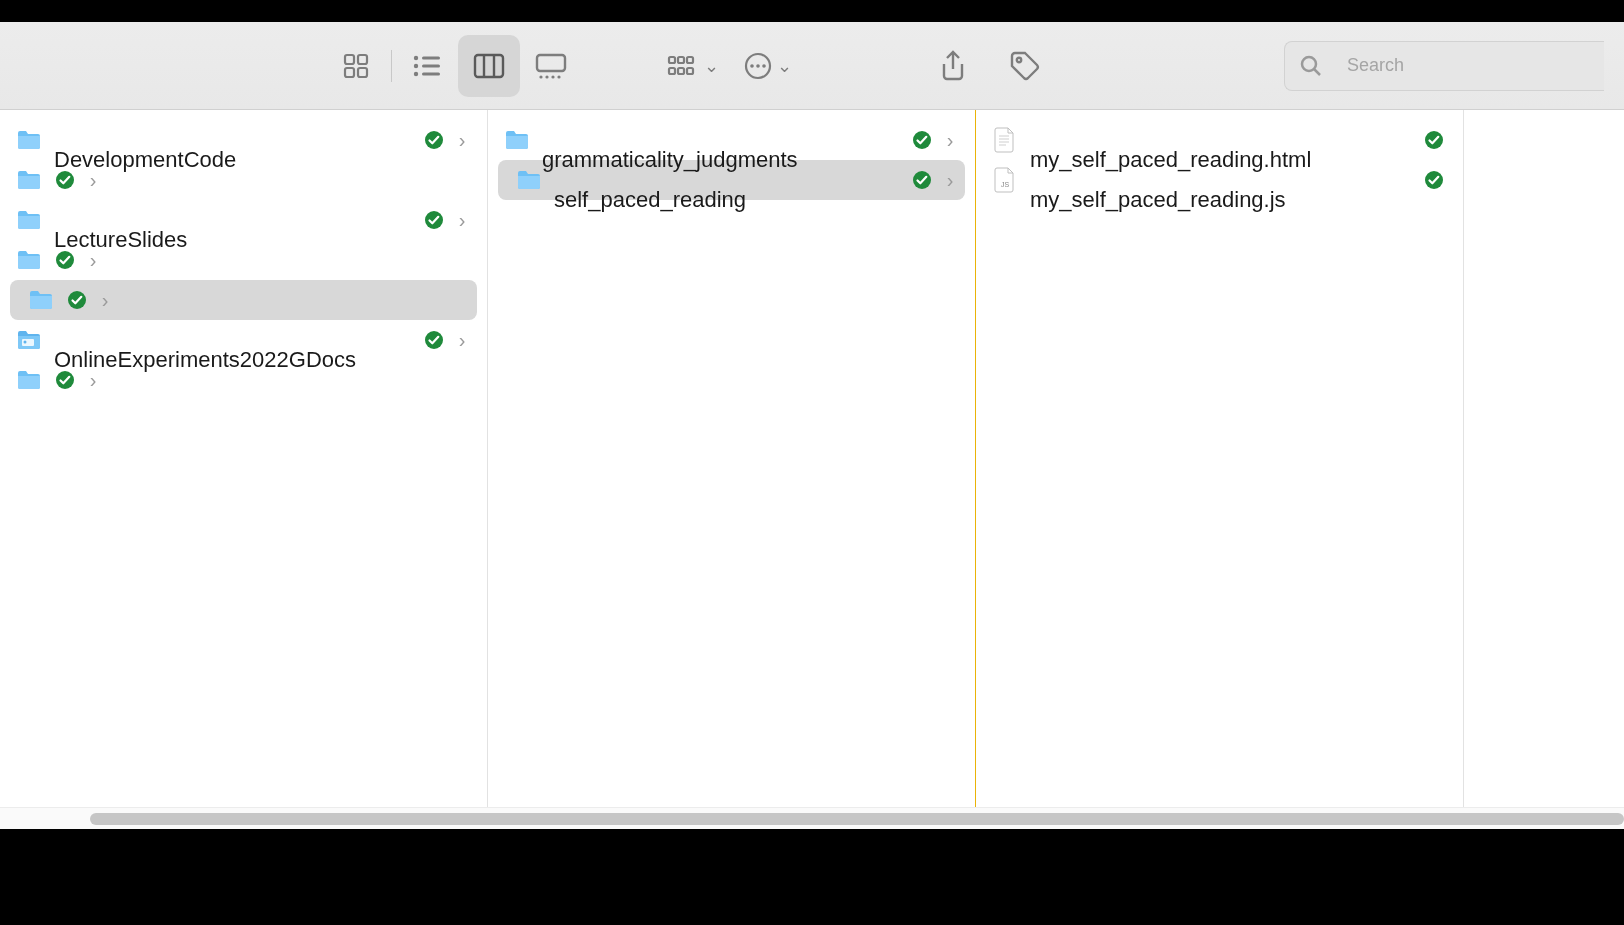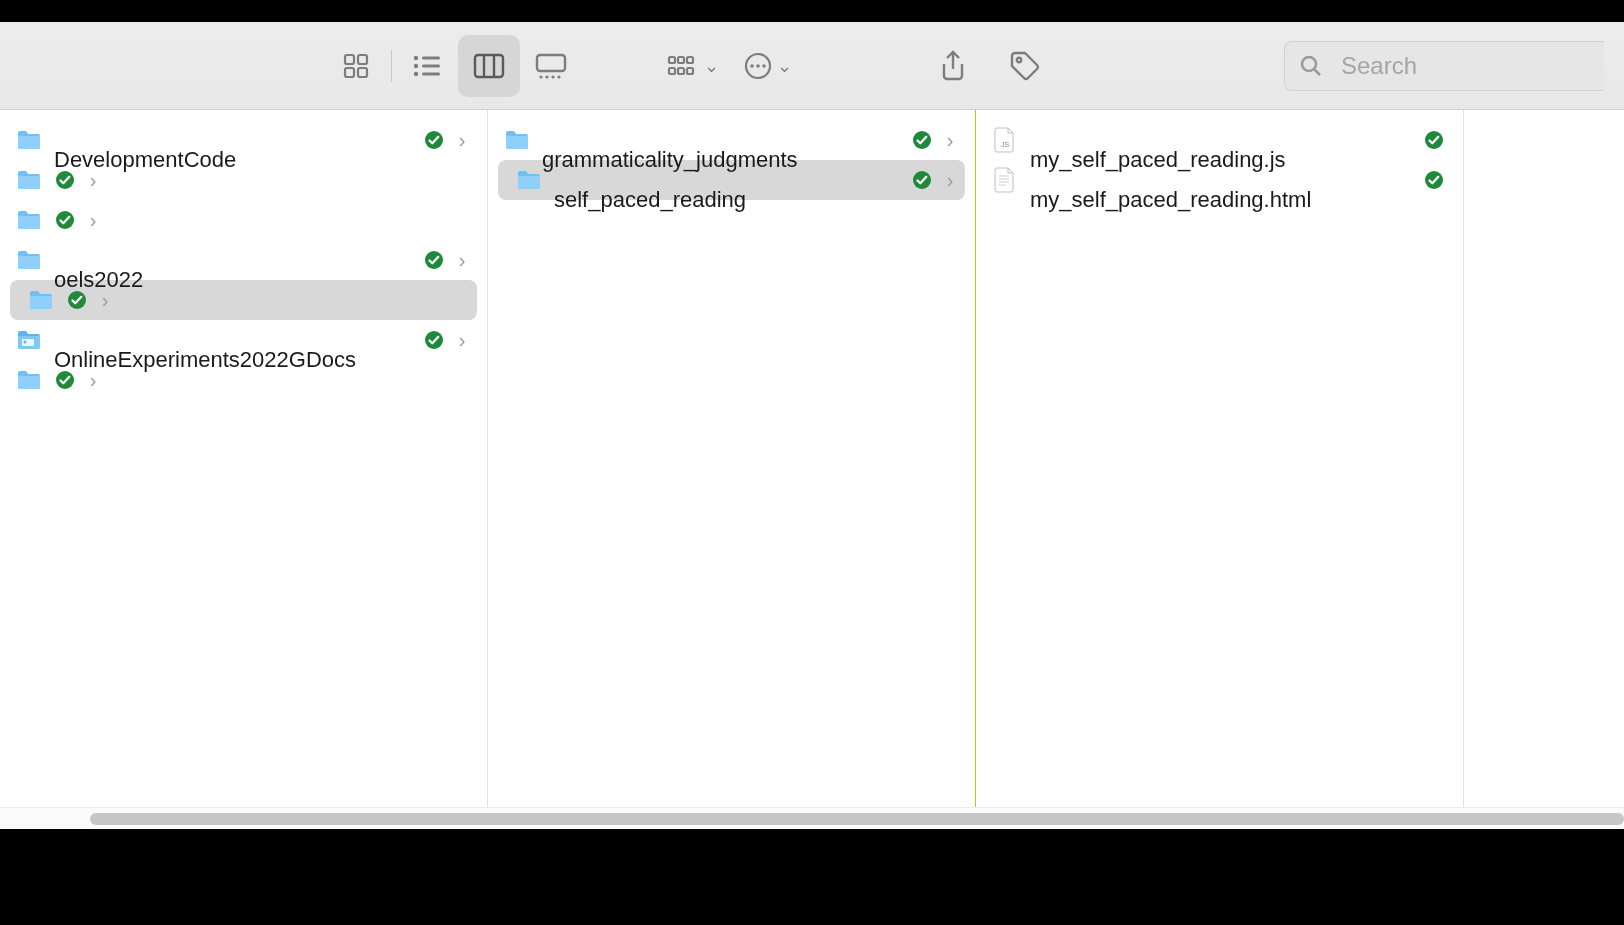--- a/index.html
+++ b/index.html
@@ -65,24 +65,24 @@
       border-right: none;
       border-radius: 8px 0 0 8px;
       padding: 0 14px;
       height: 50px;
       min-width: 320px;
     }
     .search-wrap svg { flex-shrink:0; }
     .search-input {
       border: none;
       background: transparent;
-      font-size: 24px;
+      font-size: 18px;
       color: #9a9a9a;
       outline: none;
-      margin-left: 18px;
+      margin-left: 24px;
       width: 240px;
     }
     .search-input::placeholder { color: #a5a5a5; }
 
     .columns {
       flex: 1;
       display: flex;
       overflow: hidden;
       position: relative;
     }
@@ -270,36 +270,36 @@
           </span>
           <span class="chev">›</span>
         </div>
         <div class="item">
           <span class="icon-slot">
             <svg width="26" height="22" viewBox="0 0 26 22">
               <path d="M2 4 a2 2 0 0 1 2-2 h6 l2 3 h10 a2 2 0 0 1 2 2 v11 a2 2 0 0 1-2 2 H4 a2 2 0 0 1-2-2 Z" fill="#6ec0f5"></path>
               <path d="M2 7 h22 v11 a2 2 0 0 1-2 2 H4 a2 2 0 0 1-2-2 Z" fill="#8fd0fb"></path>
             </svg>
           </span>
-          <span class="badge">
-            <svg width="20" height="20" viewBox="0 0 20 20">
-              <circle cx="10" cy="10" r="9" fill="#1f8a3b"></circle>
-              <path d="M5.5 10.5 l2.8 2.8 6-6.5" fill="none" stroke="#fff" stroke-width="2.2" stroke-linecap="round" stroke-linejoin="round"></path>
-            </svg>
-          </span>
-          <span class="chev">›</span>
-        </div>
-        <div class="item">
-          <span class="icon-slot">
-            <svg width="26" height="22" viewBox="0 0 26 22">
-              <path d="M2 4 a2 2 0 0 1 2-2 h6 l2 3 h10 a2 2 0 0 1 2 2 v11 a2 2 0 0 1-2 2 H4 a2 2 0 0 1-2-2 Z" fill="#6ec0f5"></path>
-              <path d="M2 7 h22 v11 a2 2 0 0 1-2 2 H4 a2 2 0 0 1-2-2 Z" fill="#8fd0fb"></path>
-            </svg>
-          </span>
-          <span class="label">oels2022</span>
+          <span class="label">LectureSlides</span>
+          <span class="badge">
+            <svg width="20" height="20" viewBox="0 0 20 20">
+              <circle cx="10" cy="10" r="9" fill="#1f8a3b"></circle>
+              <path d="M5.5 10.5 l2.8 2.8 6-6.5" fill="none" stroke="#fff" stroke-width="2.2" stroke-linecap="round" stroke-linejoin="round"></path>
+            </svg>
+          </span>
+          <span class="chev">›</span>
+        </div>
+        <div class="item">
+          <span class="icon-slot">
+            <svg width="26" height="22" viewBox="0 0 26 22">
+              <path d="M2 4 a2 2 0 0 1 2-2 h6 l2 3 h10 a2 2 0 0 1 2 2 v11 a2 2 0 0 1-2 2 H4 a2 2 0 0 1-2-2 Z" fill="#6ec0f5"></path>
+              <path d="M2 7 h22 v11 a2 2 0 0 1-2 2 H4 a2 2 0 0 1-2-2 Z" fill="#8fd0fb"></path>
+            </svg>
+          </span>
           <span class="badge">
             <svg width="20" height="20" viewBox="0 0 20 20">
               <circle cx="10" cy="10" r="9" fill="#1f8a3b"></circle>
               <path d="M5.5 10.5 l2.8 2.8 6-6.5" fill="none" stroke="#fff" stroke-width="2.2" stroke-linecap="round" stroke-linejoin="round"></path>
             </svg>
           </span>
           <span class="chev">›</span>
         </div>
         <div class="item selected">
           <span class="icon-slot">
@@ -381,54 +381,54 @@
               <circle cx="10" cy="10" r="9" fill="#1f8a3b"></circle>
               <path d="M5.5 10.5 l2.8 2.8 6-6.5" fill="none" stroke="#fff" stroke-width="2.2" stroke-linecap="round" stroke-linejoin="round"></path>
             </svg>
           </span>
           <span class="chev">›</span>
         </div>
         <div class="col-resize">ıı</div>
     </div>
     <div class="col col3" id="col2">
       <div class="item">
-          <span class="icon-slot">
-            <svg width="22" height="26" viewBox="0 0 22 26">
-              <path d="M3 1 h11 l5 5 v17 a2 2 0 0 1-2 2 H3 a2 2 0 0 1-2-2 V3 a2 2 0 0 1 2-2 Z" fill="#fff" stroke="#bfbfbf" stroke-width="1"></path>
-              <path d="M14 1 v5 h5" fill="none" stroke="#bfbfbf"></path>
-              <text x="11" y="20" font-size="7" text-anchor="middle" fill="#888" font-family="sans-serif">JS</text>
-            </svg>
-          </span>
-          <span class="label">my_self_paced_reading.js</span>
-          <span class="badge">
-            <svg width="20" height="20" viewBox="0 0 20 20">
-              <circle cx="10" cy="10" r="9" fill="#1f8a3b"></circle>
-              <path d="M5.5 10.5 l2.8 2.8 6-6.5" fill="none" stroke="#fff" stroke-width="2.2" stroke-linecap="round" stroke-linejoin="round"></path>
-            </svg>
-          </span>
-        </div>
-        <div class="item">
           <span class="icon-slot">
             <svg width="22" height="26" viewBox="0 0 22 26">
               <path d="M3 1 h11 l5 5 v17 a2 2 0 0 1-2 2 H3 a2 2 0 0 1-2-2 V3 a2 2 0 0 1 2-2 Z" fill="#fff" stroke="#bfbfbf" stroke-width="1"></path>
               <path d="M14 1 v5 h5" fill="none" stroke="#bfbfbf"></path>
               <line x1="5" y1="9" x2="15" y2="9" stroke="#cfcfcf"></line>
               <line x1="5" y1="12" x2="15" y2="12" stroke="#cfcfcf"></line>
               <line x1="5" y1="15" x2="15" y2="15" stroke="#cfcfcf"></line>
               <line x1="5" y1="18" x2="12" y2="18" stroke="#cfcfcf"></line>
             </svg>
           </span>
           <span class="label">my_self_paced_reading.html</span>
           <span class="badge">
             <svg width="20" height="20" viewBox="0 0 20 20">
               <circle cx="10" cy="10" r="9" fill="#1f8a3b"></circle>
               <path d="M5.5 10.5 l2.8 2.8 6-6.5" fill="none" stroke="#fff" stroke-width="2.2" stroke-linecap="round" stroke-linejoin="round"></path>
             </svg>
           </span>
         </div>
+        <div class="item">
+          <span class="icon-slot">
+            <svg width="22" height="26" viewBox="0 0 22 26">
+              <path d="M3 1 h11 l5 5 v17 a2 2 0 0 1-2 2 H3 a2 2 0 0 1-2-2 V3 a2 2 0 0 1 2-2 Z" fill="#fff" stroke="#bfbfbf" stroke-width="1"></path>
+              <path d="M14 1 v5 h5" fill="none" stroke="#bfbfbf"></path>
+              <text x="11" y="20" font-size="7" text-anchor="middle" fill="#888" font-family="sans-serif">JS</text>
+            </svg>
+          </span>
+          <span class="label">my_self_paced_reading.js</span>
+          <span class="badge">
+            <svg width="20" height="20" viewBox="0 0 20 20">
+              <circle cx="10" cy="10" r="9" fill="#1f8a3b"></circle>
+              <path d="M5.5 10.5 l2.8 2.8 6-6.5" fill="none" stroke="#fff" stroke-width="2.2" stroke-linecap="round" stroke-linejoin="round"></path>
+            </svg>
+          </span>
+        </div>
         <div class="col-resize">ıı</div>
     </div>
 
     <div class="hscroll">
       <div class="hscroll-thumb"></div>
     </div>
   </div>
 </div>
 
 <div class="letterbox-bottom"></div>

